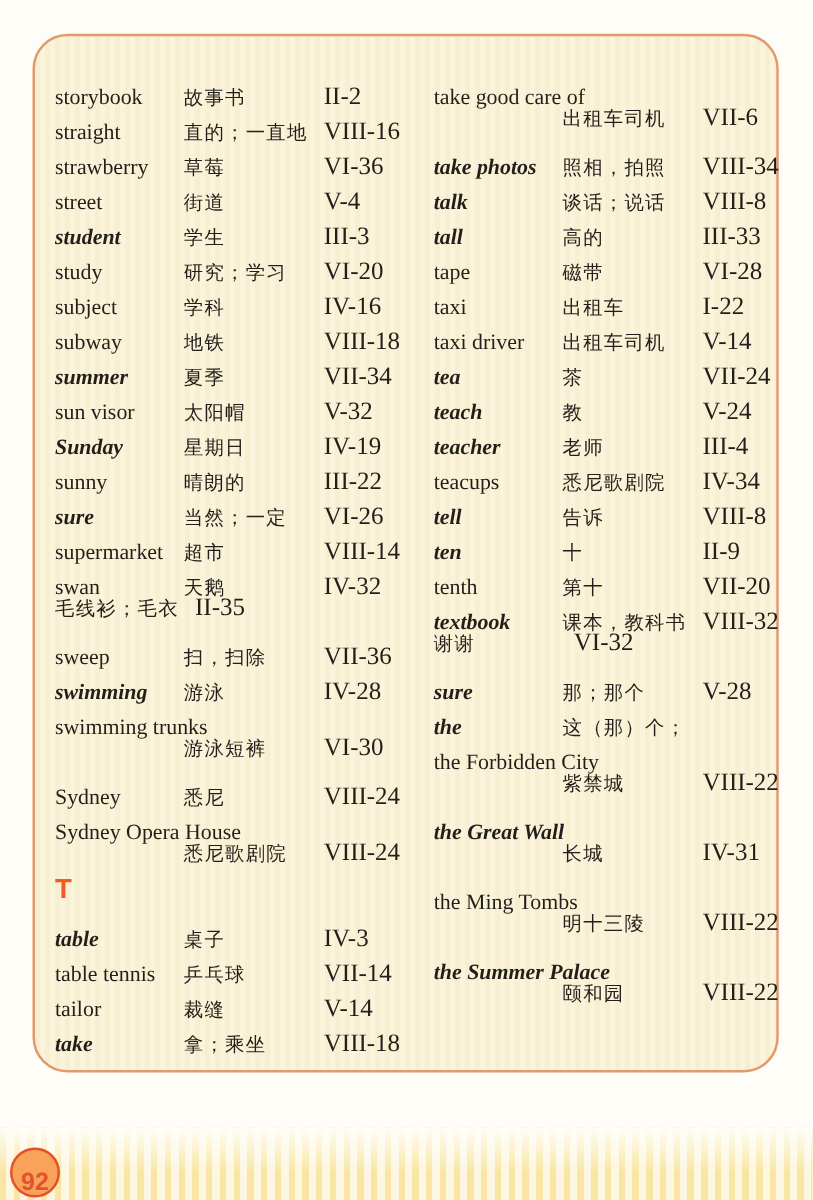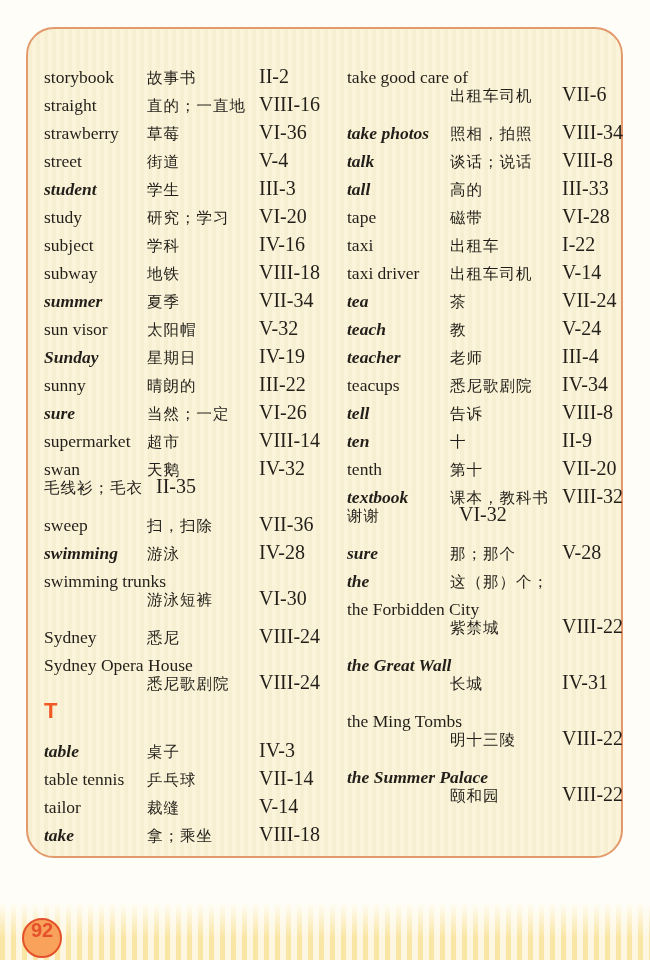--- a/index.html
+++ b/index.html
@@ -51,25 +51,25 @@
   
   .bottom-band{
     position:absolute;left:0;bottom:0;width:650px;height:58px;
     background:
       linear-gradient(to bottom,#fffdf7 0%,rgba(255,253,247,0) 62%),
       repeating-linear-gradient(90deg,#f9e6a4 0 5px,#fdf7e2 5px 11px);
   }
 
   
   .badge{
-    position:absolute;left:22px;top:918px;
+    position:absolute;left:8px;top:918px;
     width:36px;height:36px;border-radius:50%;
     background:var(--badge-fill,#f8a25c);
     border:2px solid var(--badge-border,#e5512b);
-    display:flex;align-items:flex-start;justify-content:center;
+    display:flex;align-items:flex-end;justify-content:center;
   }
   .badge span{
     color:var(--badge-text,#e5512b);
     font-family:"Liberation Sans","DejaVu Sans",sans-serif;
     font-weight:bold;font-size:20px;line-height:1;
   }
 </style>
 </head>
 <body>
 

